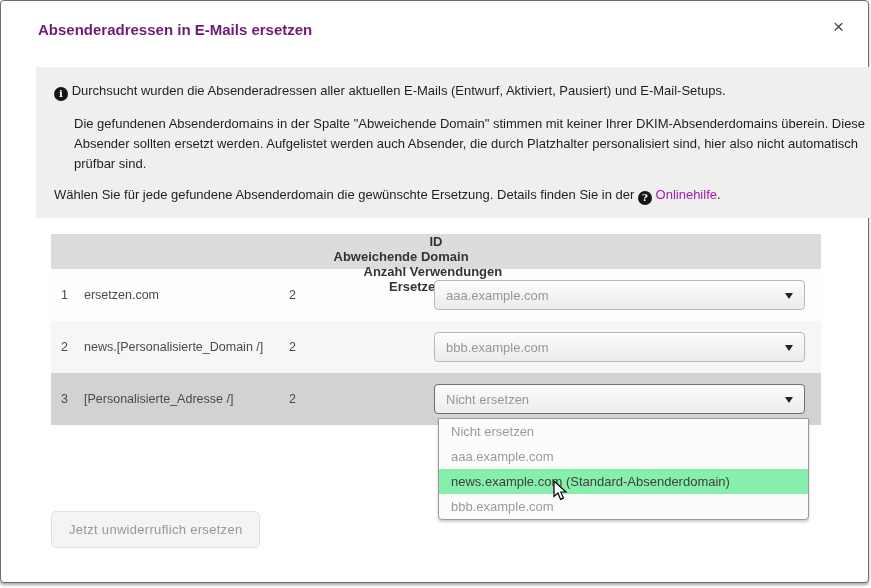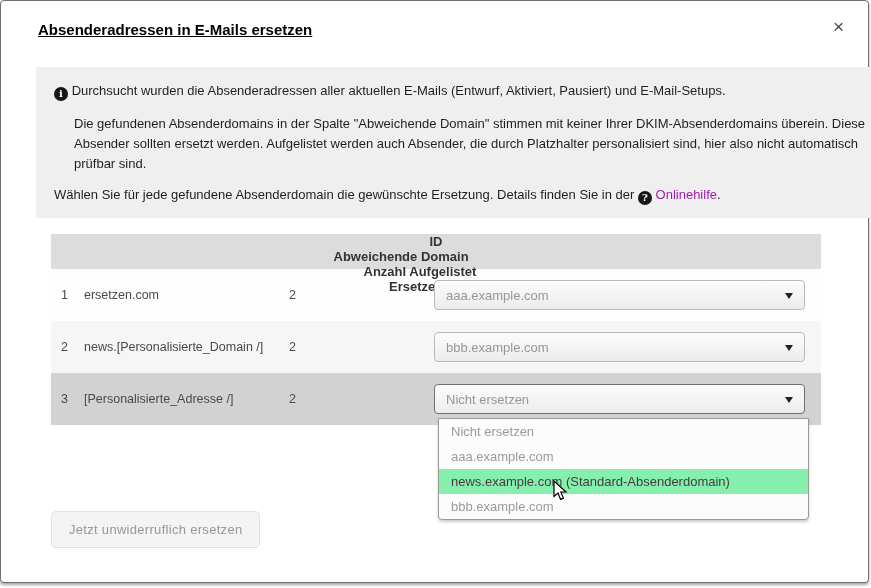--- a/index.html
+++ b/index.html
@@ -8,21 +8,21 @@
     font-family:"Liberation Sans",sans-serif;
     background:#fff;overflow:hidden;
   }
   .modal{
     position:absolute;left:0;top:0;width:869px;height:583px;
     background:#fff;border:1px solid #6e6e6e;border-radius:4px;
     box-sizing:border-box;box-shadow:0 2px 3px rgba(0,0,0,.35);
   }
   .title{
     position:absolute;left:37px;top:20px;
-    font-size:15px;font-weight:bold;color:#000000;text-decoration:underline;
+    font-size:15px;font-weight:bold;color:#701a75;
   }
   .close{
     position:absolute;right:24px;top:16px;
     font-size:19px;color:#4a4a4a;cursor:pointer;line-height:19px;
   }
   .infobox{
     position:absolute;left:35px;top:66px;width:858px;
     box-sizing:border-box;background:#efefef;
     padding:14px 12px 13px 18px;
     font-size:13px;line-height:20px;color:#1f1f1f;
@@ -94,21 +94,21 @@
       <span>Durchsucht wurden die Absenderadressen aller aktuellen E-Mails (Entwurf, Aktiviert, Pausiert) und E-Mail-Setups.</span></p>
     <p class="p2">Die gefundenen Absenderdomains in der Spalte "Abweichende Domain" stimmen mit keiner Ihrer DKIM-Absenderdomains überein. Diese Absender sollten ersetzt werden. Aufgelistet werden auch Absender, die durch Platzhalter personalisiert sind, hier also nicht automatisch prüfbar sind.</p>
     <p class="p3"><span>Wählen Sie für jede gefundene Absenderdomain die gewünschte Ersetzung. Details finden Sie in der </span><span class="circle-icon">?</span>
       <span class="help-link">Onlinehilfe</span><span>.</span></p>
   </div>
 
   <div class="table">
     <div class="t-head">
       <div class="c-id">ID</div>
       <div class="c-dom">Abweichende Domain</div>
-      <div class="c-cnt">Anzahl Aufgelistet</div>
+      <div class="c-cnt">Anzahl Verwendungen</div>
       <div class="c-rep">Ersetzen durch</div>
     </div>
 
     <div class="t-row">
       <div class="c-id">1</div>
       <div class="c-dom">ersetzen.com</div>
       <div class="c-cnt">2</div>
       <div class="c-rep">
         <div class="select">
           <span>aaa.example.com</span>

